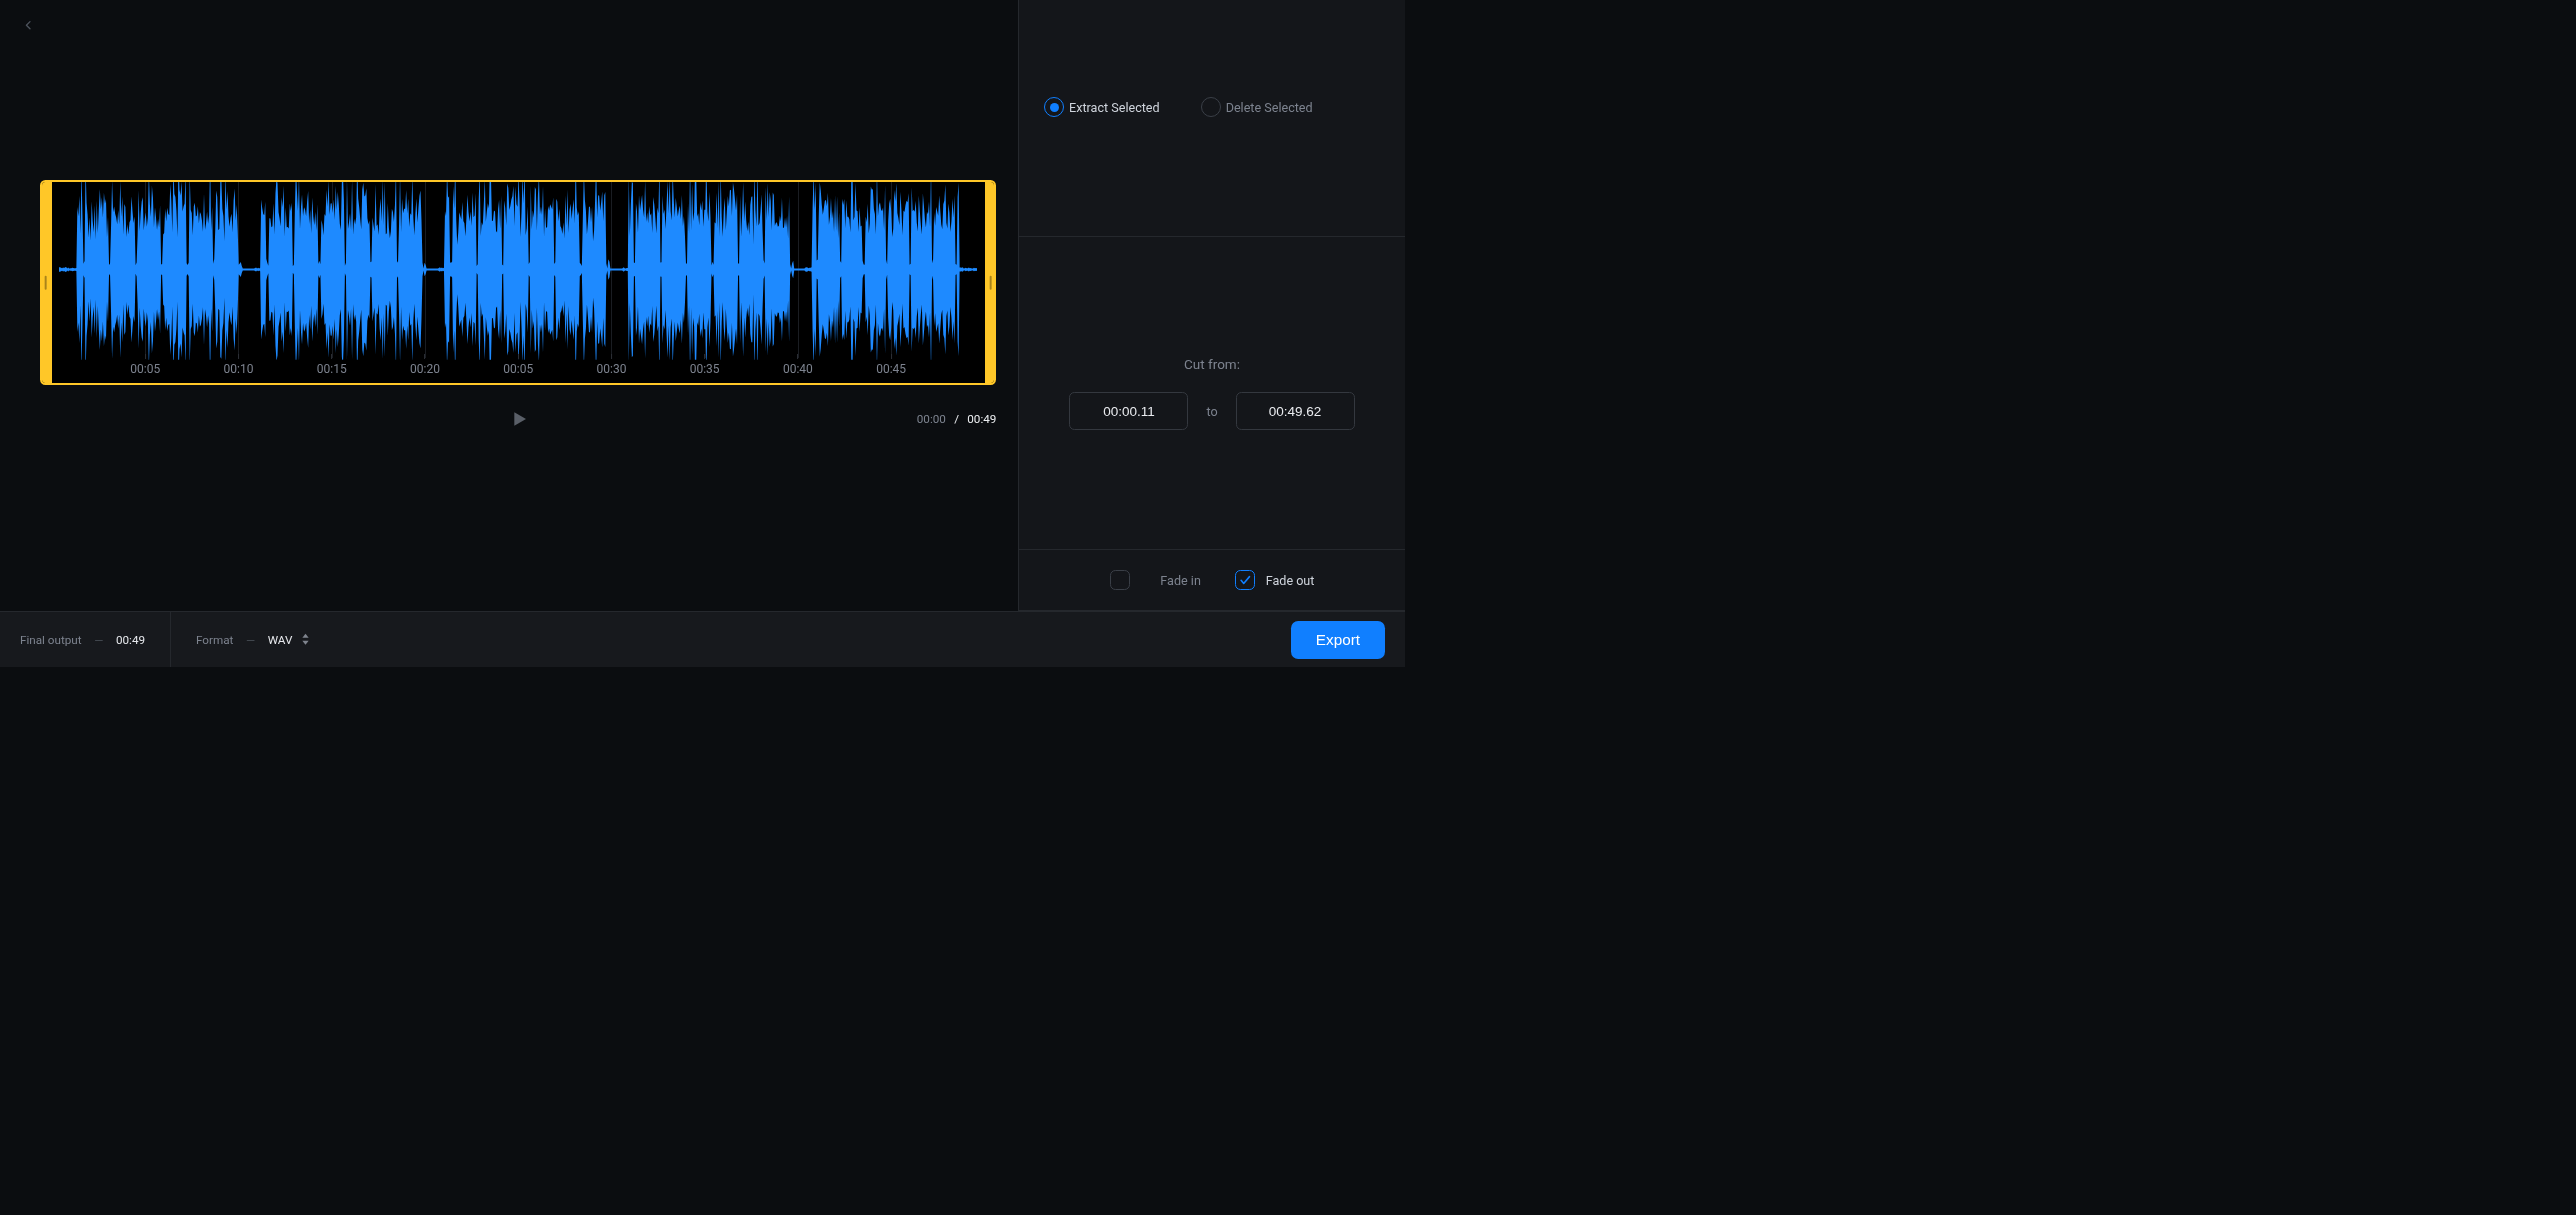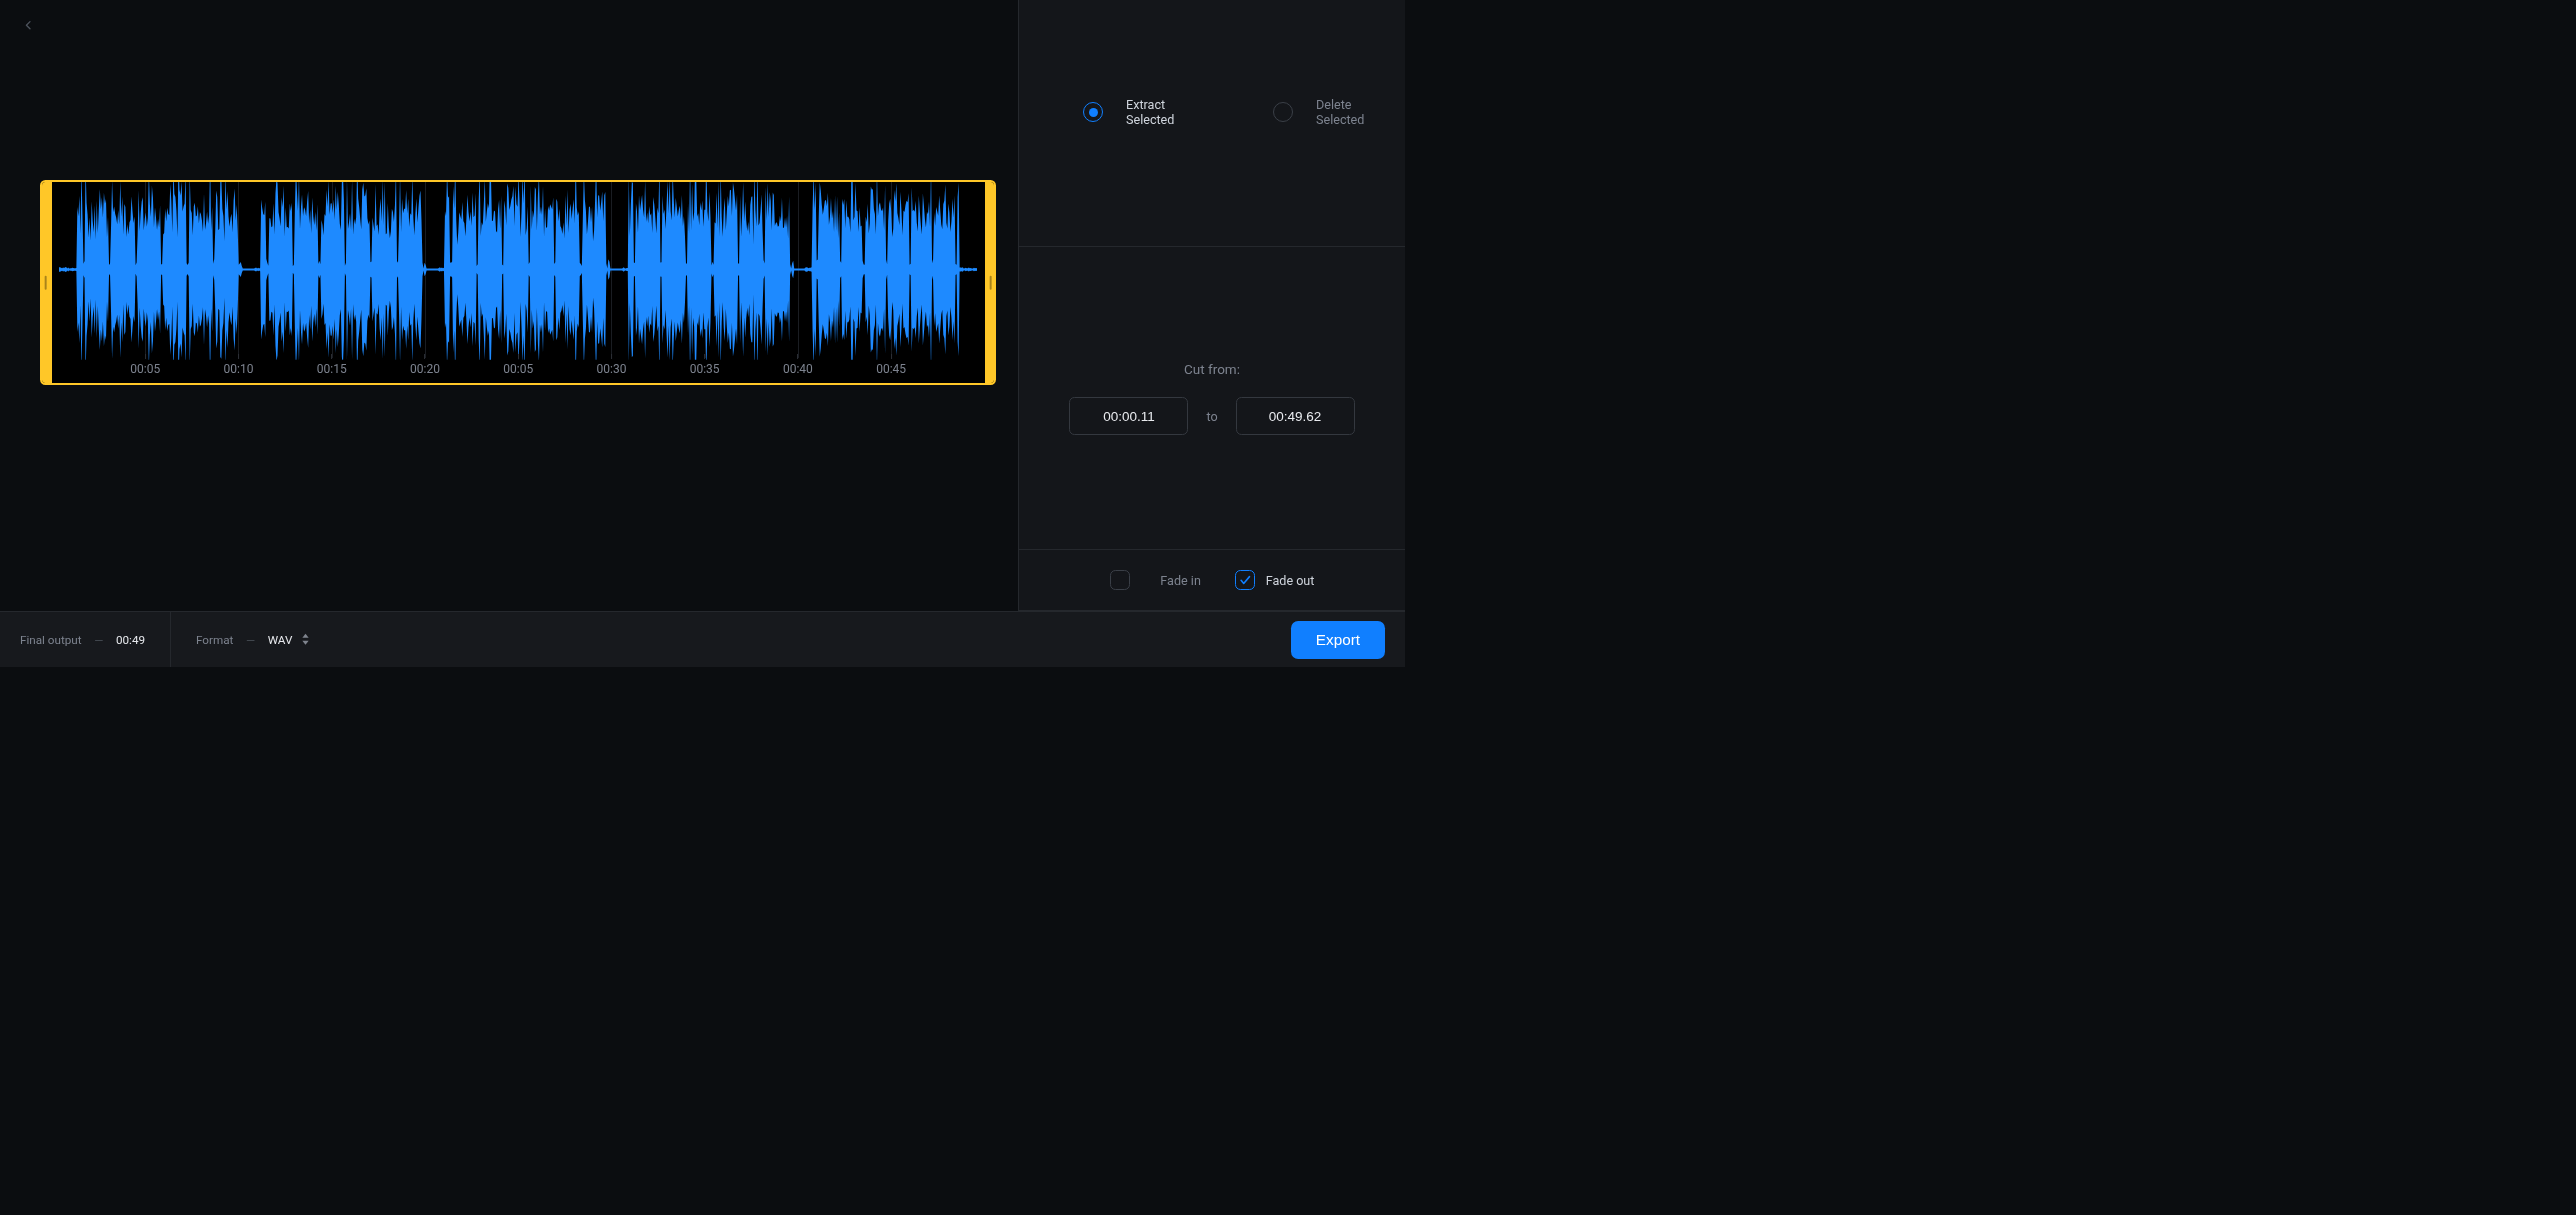--- a/index.html
+++ b/index.html
@@ -165,21 +165,21 @@
     flex-direction: column;
   }
   .side-section {
     border-bottom: 0.9px solid var(--border);
   }
   .side-section.first { padding: 97px 25px 119px; }
   .side-section.cut { flex:1; display:flex; flex-direction:column; align-items:center; justify-content:center; gap:20px; padding: 36px 18px; }
   .side-section.fades { padding: 20px 25px; display:flex; gap:34px; justify-content:center; align-items:center; }
 
   .radio-row { display:flex; gap:41px; align-items:center; }
-  .radio-item { display:flex; align-items:center; gap:23px; cursor:pointer;margin-left:39px; }
+  .radio-item { display:flex; align-items:center; gap:5px; cursor:pointer; }
   .radio {
     width:20px; height:20px; border-radius:50%;
     border:1.8px solid #3a3f47;
     display:flex; align-items:center; justify-content:center;
     flex:0 0 auto;
   }
   .radio.checked { border-color: var(--accent-strong); }
   .radio.checked::after{ content:""; width:9px; height:9px; border-radius:50%; background:var(--accent-strong); }
   .radio-label.muted{ color: var(--text-dim); }
 
@@ -313,20 +313,32 @@
                   <div>00:40</div>
                 </div>
                 <div class="tick" style="left: 90%;">
                   <div class="markline"></div>
                   <div>00:45</div>
                 </div>
               </div>
           </div>
         </div>
 
+        <div class="transport">
+          <div class="play-btn">
+            <svg viewBox="0 0 24 24">
+                <path d="M7 4l14 8-14 8z" fill="currentColor"></path>
+              </svg>
+          </div>
+          <div class="timecode">
+            <span class="t1">00:00</span>
+            <span class="sep">/</span>
+            <span class="t2">00:49</span>
+          </div>
+        </div>
       </div>
     </div>
 
     <div class="sidebar">
       <div class="side-section first">
         <div class="radio-row">
           <div class="radio-item">
             <span class="radio checked"></span>
             <span class="radio-label">Extract Selected</span>
           </div>

